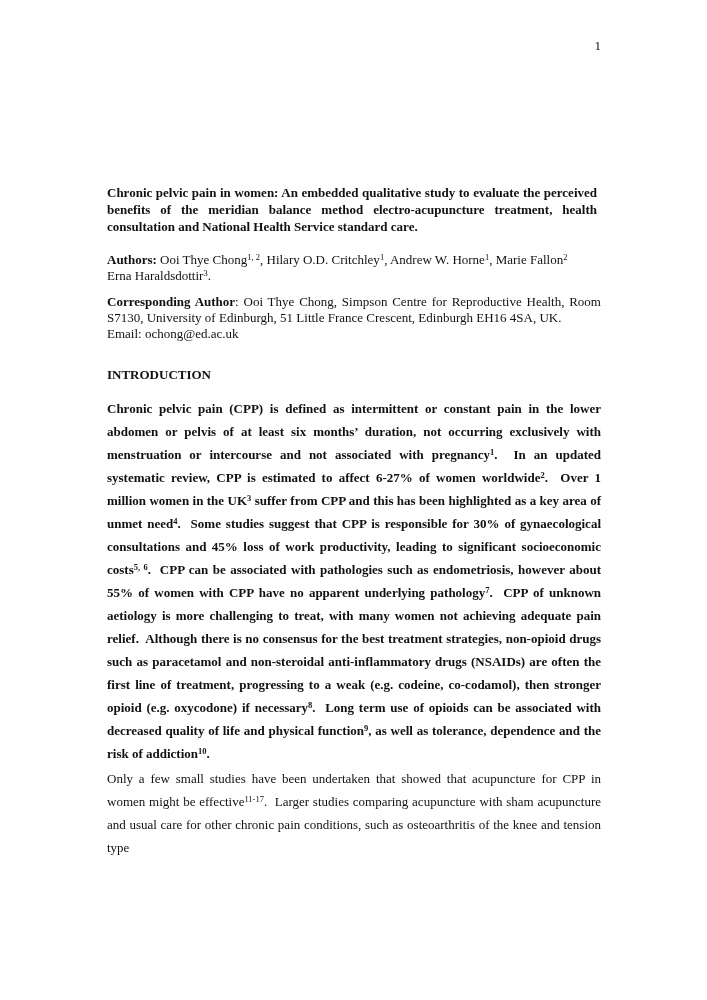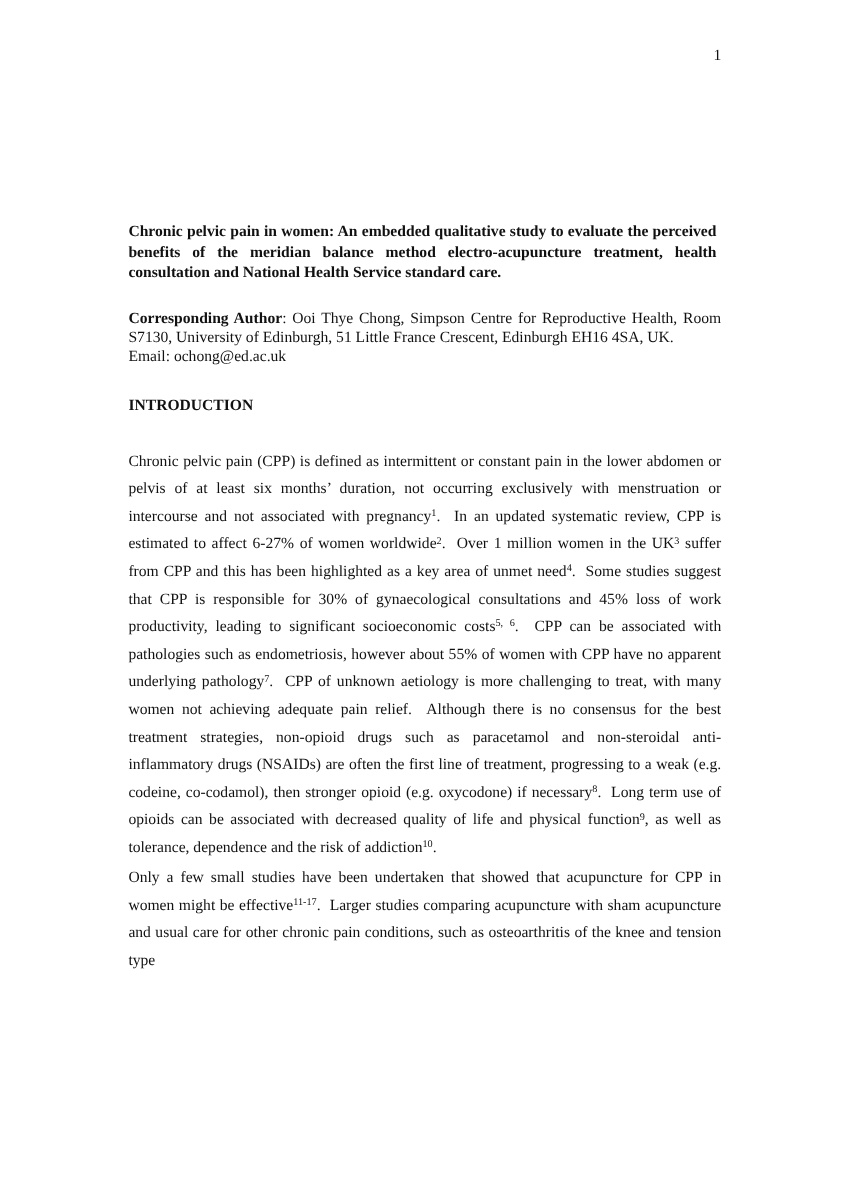--- a/index.html
+++ b/index.html
@@ -38,57 +38,58 @@
     margin-top: 17px;
     line-height: 16px;
     white-space: pre-wrap;
   }
   .affiliations {
     margin-top: 15px;
     line-height: 16px;
     white-space: pre-wrap;
   }
   .corresponding {
-    margin-top: 22px;
+    margin-top: 10px;
     line-height: 16px;
     text-align: justify;
     white-space: pre-wrap;
   }
   .intro-heading {
     margin-top: 25px;
     font-weight: 700;
     line-height: 16px;
     white-space: pre-wrap;
   }
   .para {
     line-height: 23px;
     text-align: justify;
     white-space: pre-wrap;
   }
-  .para-1 { margin-top: 26px; }
+  .para-1 { margin-top: 14px; font-weight: bold; }
   .para-2 { margin-top: 2px; }
   sup {
     font-size: 8.5px;
     line-height: 0;
     position: relative;
     top: -4px;
     vertical-align: baseline;
   }
   b { font-weight: 700; }
 </style>
 </head>
 <body>
 
 <div class="page">
 
   <div class="page-number">1</div>
 
 
   <div class="paper-title">Chronic pelvic pain in women: An embedded qualitative study to evaluate the perceived benefits of the meridian balance method electro-acupuncture treatment, health consultation and National Health Service standard care.</div>
 
+  <div class="authors"><b>Authors:</b> Ooi Thye Chong<sup>1, 2</sup>, Hilary O.D. Critchley<sup>1</sup>, Andrew W. Horne<sup>1</sup>, Marie Fallon<sup>2</sup><br>Erna Haraldsdottir<sup>3</sup>.</div>
 
 
   <div class="corresponding"><b>Corresponding Author</b>: Ooi Thye Chong, Simpson Centre for Reproductive Health, Room S7130, University of Edinburgh, 51 Little France Crescent, Edinburgh EH16 4SA, UK.<br>Email: ochong@ed.ac.uk</div>
 
   <div class="intro-heading">INTRODUCTION</div>
 
   <div class="para para-1">Chronic pelvic pain (CPP) is defined as intermittent or constant pain in the lower abdomen or pelvis of at least six months’ duration, not occurring exclusively with menstruation or intercourse and not associated with pregnancy<sup>1</sup>.  In an updated systematic review, CPP is estimated to affect 6-27% of women worldwide<sup>2</sup>.  Over 1 million women in the UK<sup>3</sup> suffer from CPP and this has been highlighted as a key area of unmet need<sup>4</sup>.  Some studies suggest that CPP is responsible for 30% of gynaecological consultations and 45% loss of work productivity, leading to significant socioeconomic costs<sup>5, 6</sup>.  CPP can be associated with pathologies such as endometriosis, however about 55% of women with CPP have no apparent underlying pathology<sup>7</sup>.  CPP of unknown aetiology is more challenging to treat, with many women not achieving adequate pain relief.  Although there is no consensus for the best treatment strategies, non-opioid drugs such as paracetamol and non-steroidal anti-inflammatory drugs (NSAIDs) are often the first line of treatment, progressing to a weak (e.g. codeine, co-codamol), then stronger opioid (e.g. oxycodone) if necessary<sup>8</sup>.  Long term use of opioids can be associated with decreased quality of life and physical function<sup>9</sup>, as well as tolerance, dependence and the risk of addiction<sup>10</sup>.</div>
 
   <div class="para para-2">Only a few small studies have been undertaken that showed that acupuncture for CPP in women might be effective<sup>11-17</sup>.  Larger studies comparing acupuncture with sham acupuncture and usual care for other chronic pain conditions, such as osteoarthritis of the knee and tension type</div>
 

